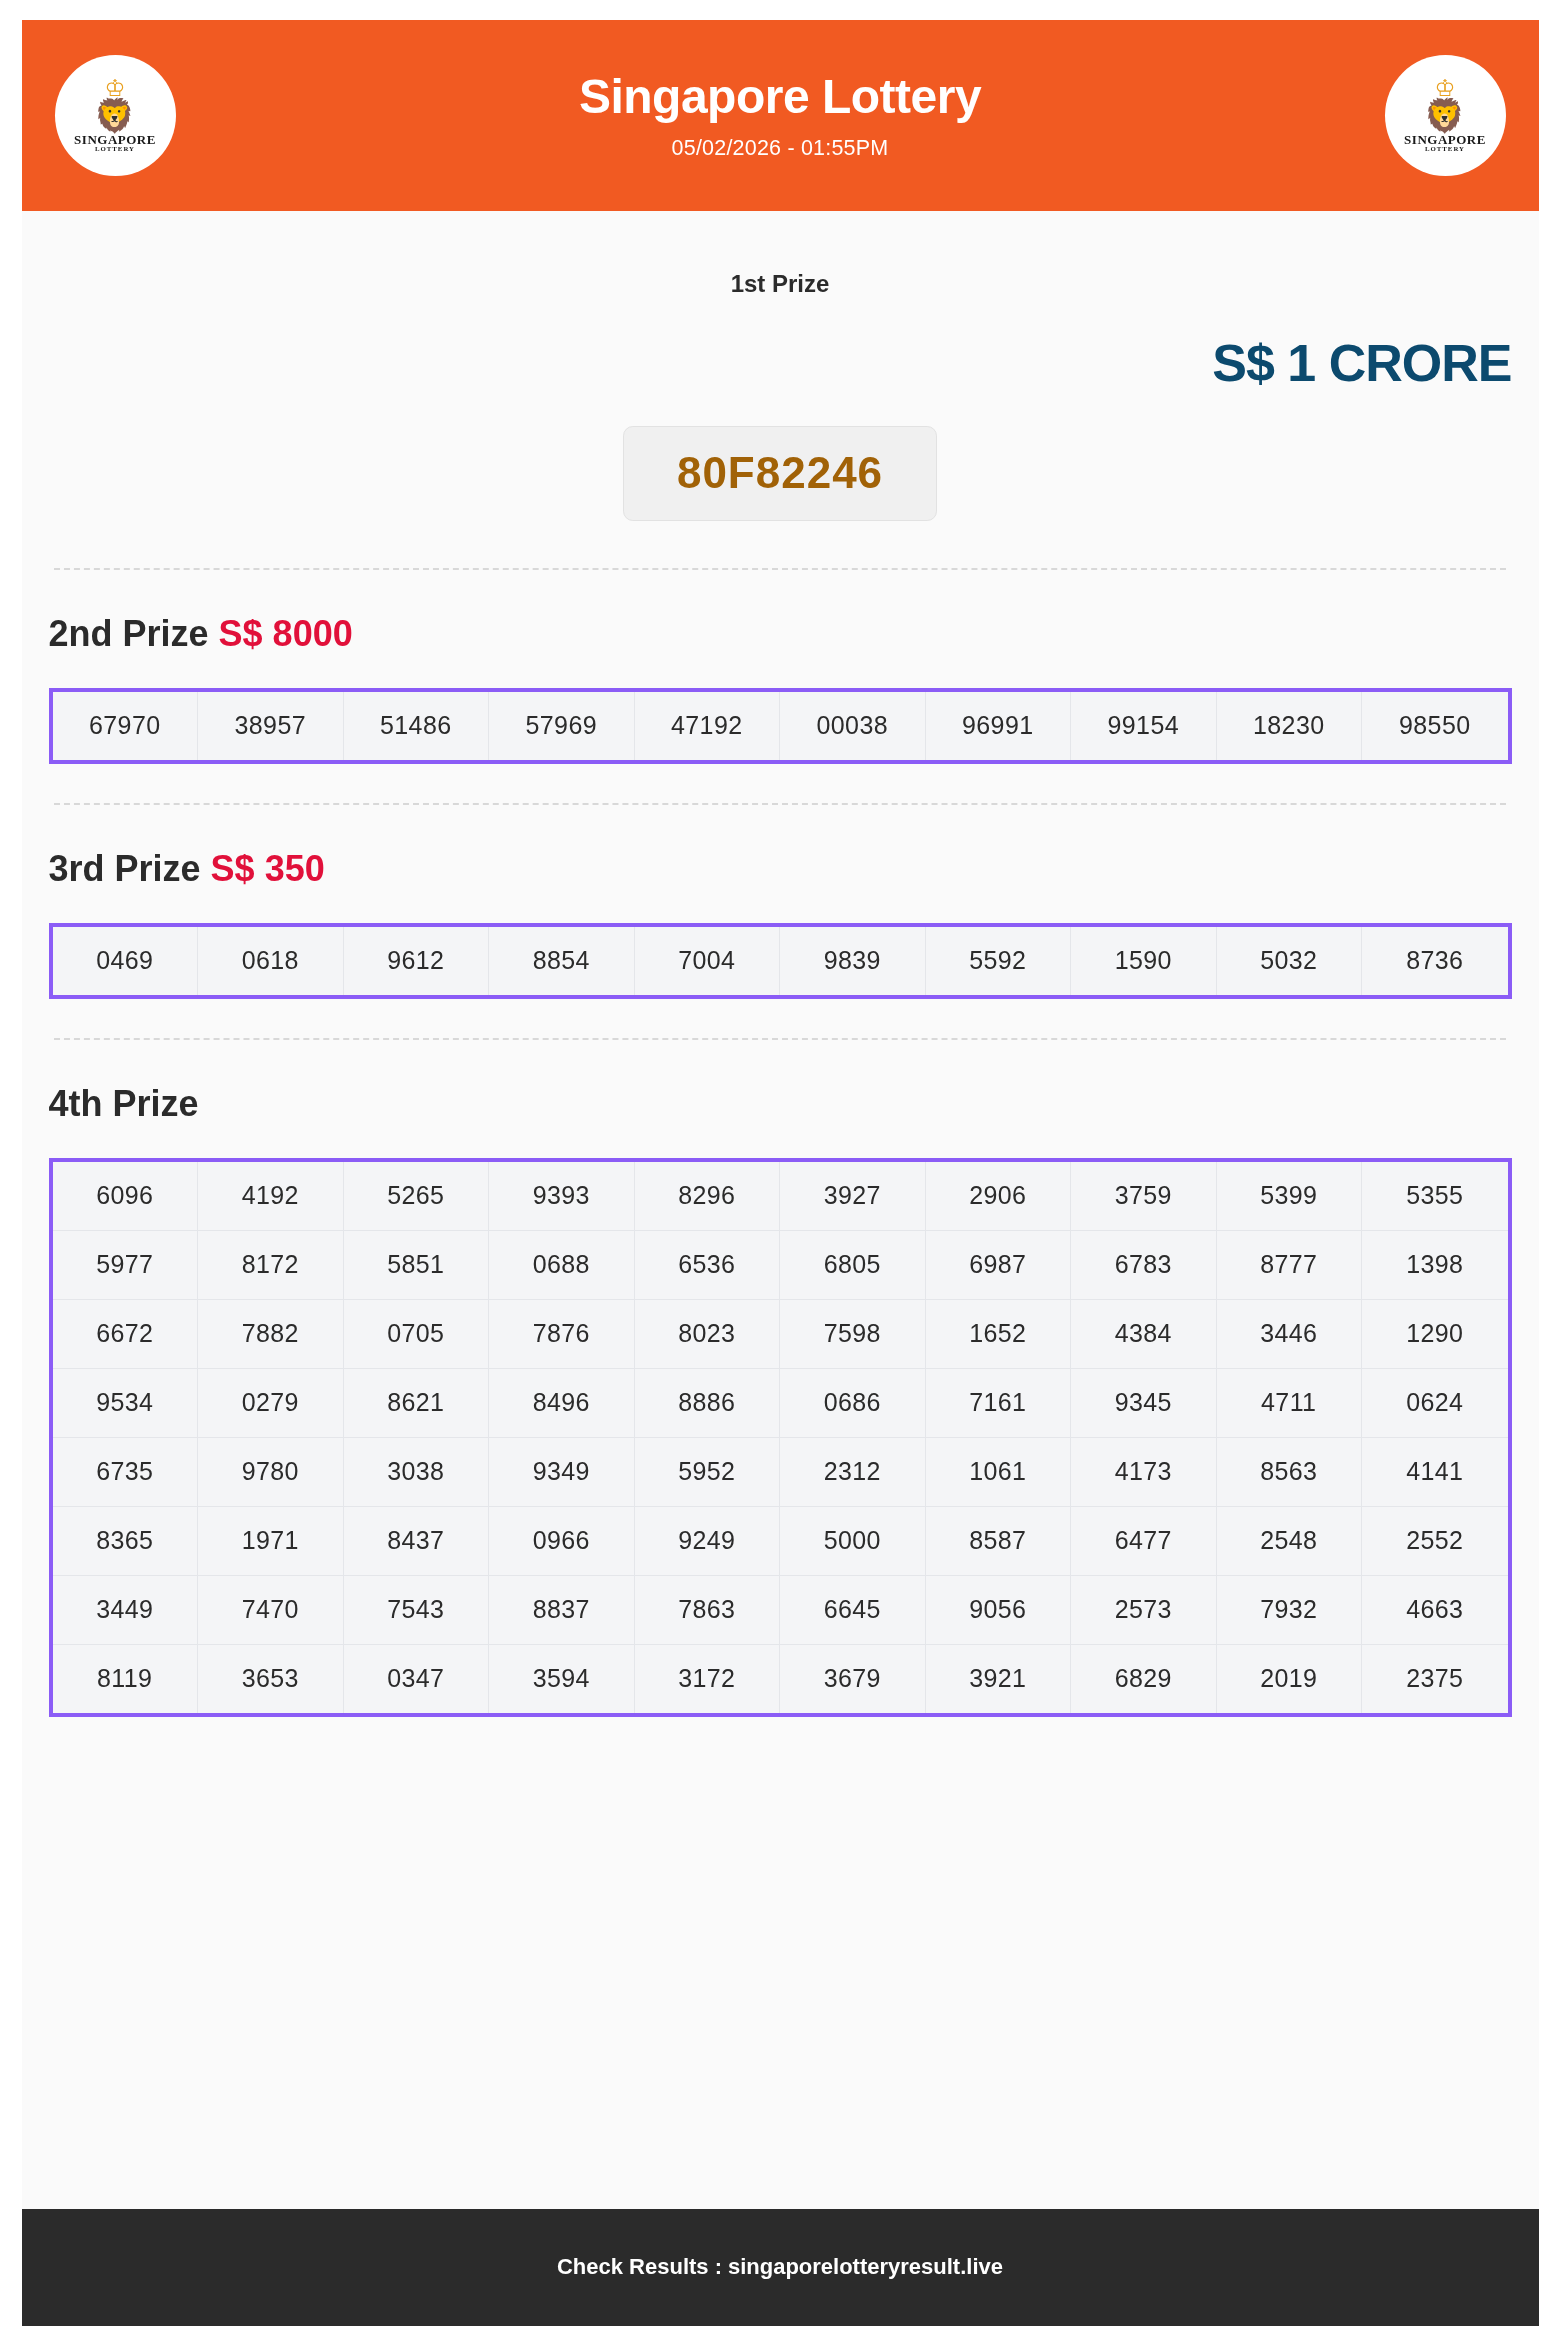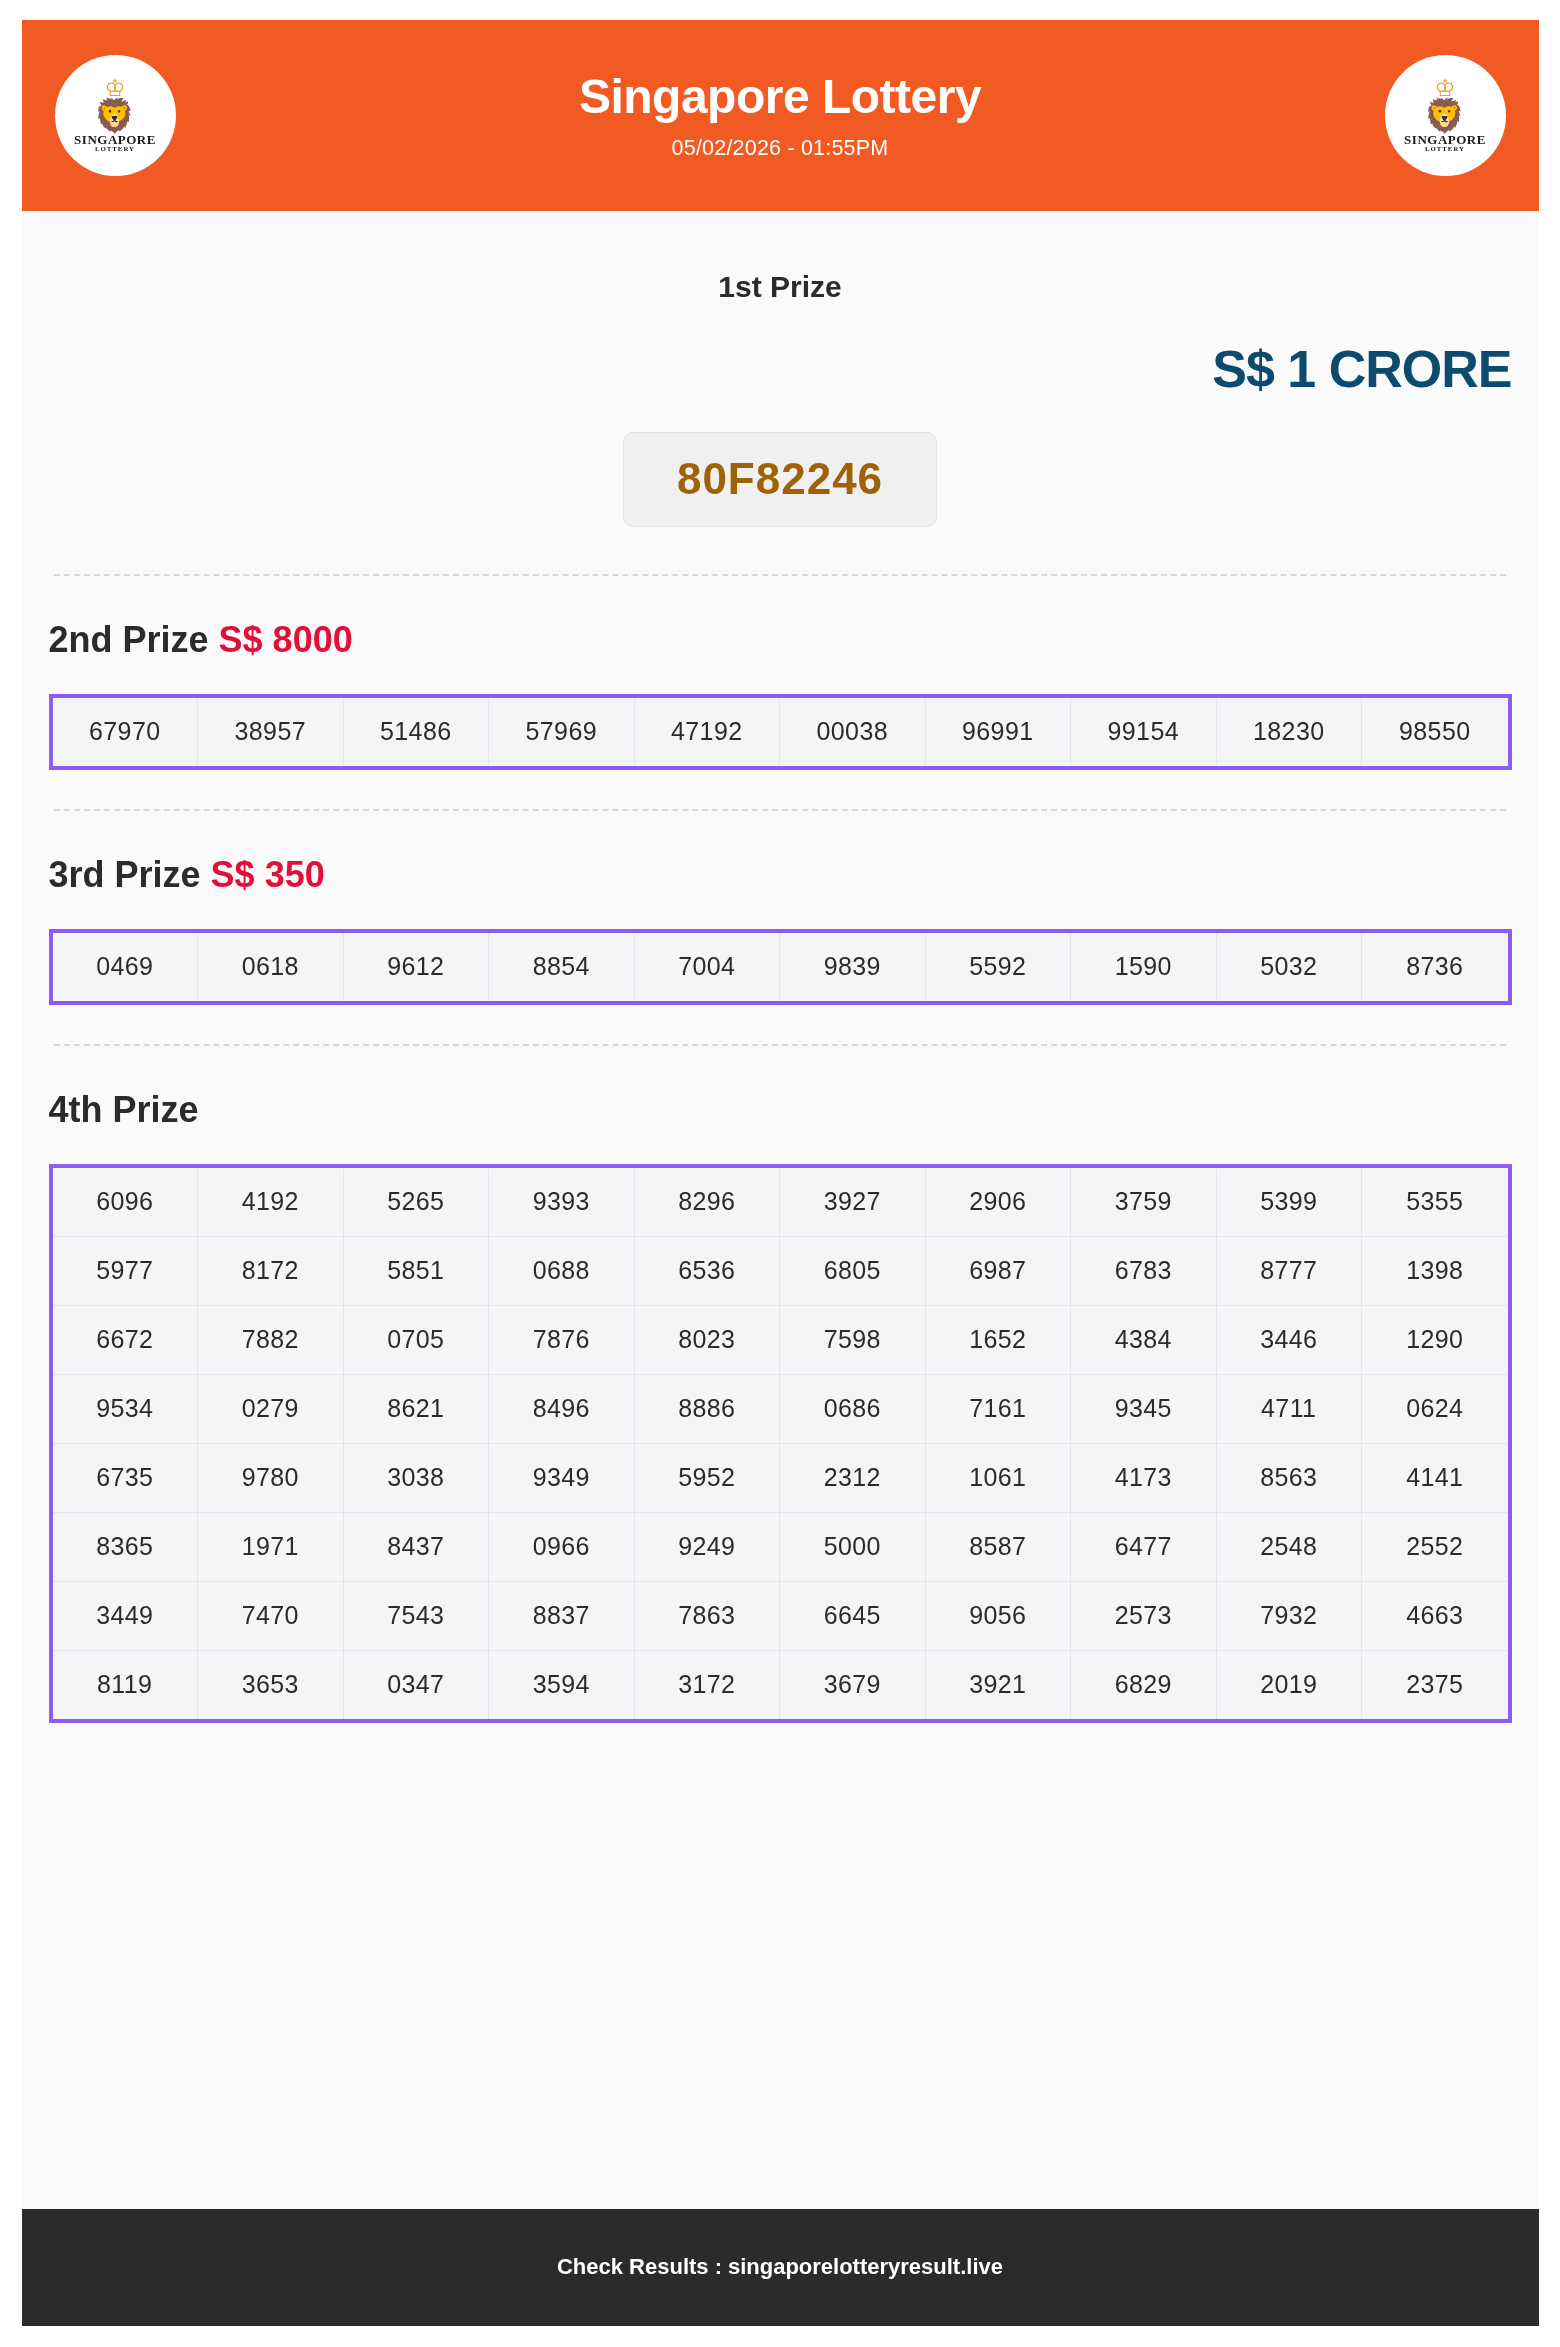--- a/index.html
+++ b/index.html
@@ -93,21 +93,21 @@
   }
   .sec-title {
     text-align: left;
     font-size: 36px;
     font-weight: bold;
     color: #2b2b2b;
   }
   .sec-title .amt { color: #e1103a; }
   
   .first { padding: 59px 0 47px 0; }
-  .first-title { font-size: 30px; font-weight: bold; color: #2b2b2b; text-align: center; }
+  .first-title { font-size: 24px; font-weight: bold; color: #2b2b2b; text-align: center; }
   .first-amount {
     text-align: right;
     font-size: 52px;
     font-weight: bold;
     color: #0c4a6e;
     letter-spacing: -1px;
     margin-top: 35px;
   }
   .first-number-wrap {
     display: flex;

